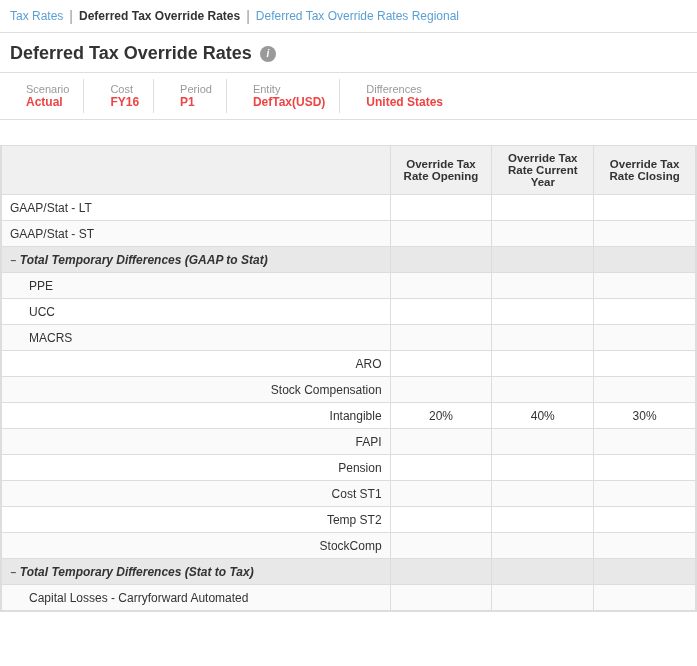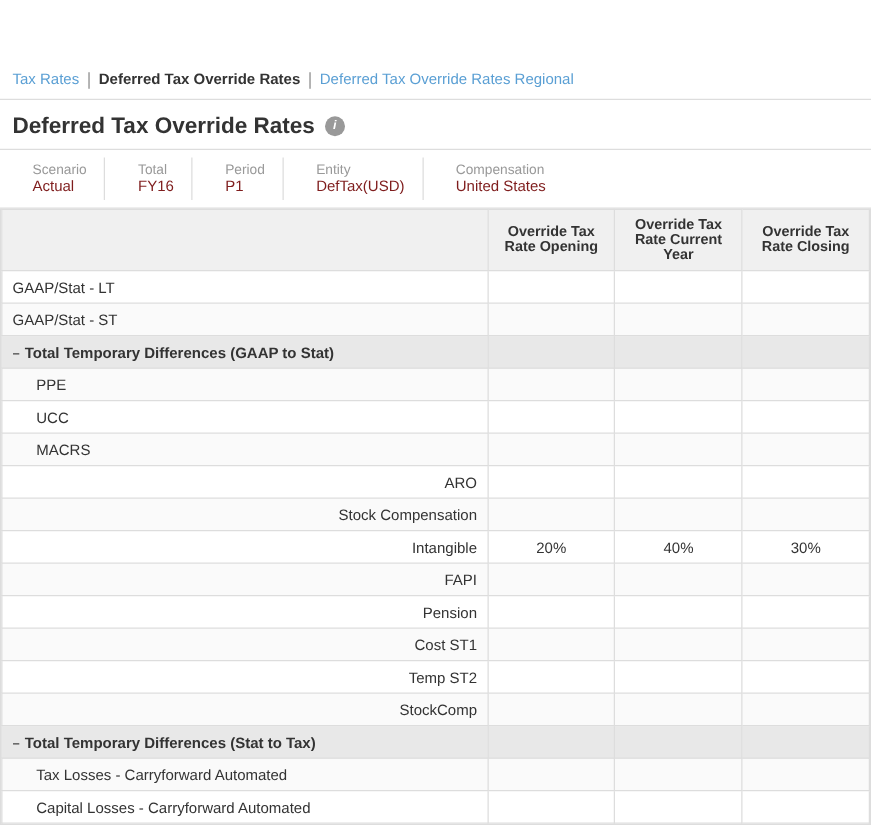--- a/index.html
+++ b/index.html
@@ -13,21 +13,20 @@
 
     
     .top-nav {
       display: flex;
       align-items: center;
       padding: 8px 10px;
       background: #fff;
       border-bottom: 1px solid #ddd;
       gap: 6px;
       font-size: 12px;
-      margin-top: 47px;
     }
     .nav-separator {
       color: #999;
       font-size: 14px;
     }
     .nav-link {
       color: #5a9fd4;
       cursor: pointer;
       text-decoration: none;
     }
@@ -84,30 +83,31 @@
     }
     .filter-item:last-child {
       border-right: none;
     }
     .filter-label {
       color: #999;
       font-size: 11px;
       display: block;
     }
     .filter-value {
-      color: #7f1d1d;
+      color: #ef4444;
       font-size: 12px;
-      font-weight: 400;
+      font-weight: 700;
     }
 
     
     .data-table {
       width: 100%;
       border-collapse: collapse;
       font-size: 12px;
+      margin-top: 25px;
     }
     .data-table thead tr th {
       background: #f0f0f0;
       border: 1px solid #ddd;
       padding: 6px 8px;
       text-align: center;
       font-weight: 600;
       color: #333;
       vertical-align: middle;
       font-size: 11.5px;
@@ -130,20 +130,21 @@
     }
     .data-table tbody tr:nth-child(even) td {
       background: #fafafa;
     }
     .data-table tbody tr:nth-child(odd) td {
       background: #fff;
     }
     .row-section td {
       background: #e8e8e8 !important;
       font-weight: bold;
+      font-style: italic;
     }
     .row-indent-1 td:first-child {
       padding-left: 27px;
     }
     .row-indent-2 td:first-child {
       padding-left: 36px;
       text-align: right;
     }
     .collapse-icon {
       font-size: 10px;
@@ -174,33 +175,33 @@
   <h1 class="page-title">Deferred Tax Override Rates</h1>
   <span class="info-icon">i</span>
 </div>
 
 <div class="filter-bar">
   <div class="filter-item">
     <span class="filter-label">Scenario</span>
     <span class="filter-value">Actual</span>
   </div>
   <div class="filter-item">
-    <span class="filter-label">Total</span>
+    <span class="filter-label">Cost</span>
     <span class="filter-value">FY16</span>
   </div>
   <div class="filter-item">
     <span class="filter-label">Period</span>
     <span class="filter-value">P1</span>
   </div>
   <div class="filter-item">
     <span class="filter-label">Entity</span>
     <span class="filter-value">DefTax(USD)</span>
   </div>
   <div class="filter-item">
-    <span class="filter-label">Compensation</span>
+    <span class="filter-label">Differences</span>
     <span class="filter-value">United States</span>
   </div>
 </div>
 
 <div class="table-wrapper">
   <table class="data-table">
     <thead>
       <tr>
         <th></th>
         <th class="col-header">Override Tax Rate Opening</th>
@@ -293,26 +294,20 @@
           <td class="value-cell"></td>
           <td class="value-cell"></td>
         </tr>
         <tr class="row-section">
           <td><span class="collapse-icon">−</span>Total Temporary Differences (Stat to Tax)</td>
           <td class="value-cell"></td>
           <td class="value-cell"></td>
           <td class="value-cell"></td>
         </tr>
         <tr class="row-indent-1">
-          <td>Tax Losses - Carryforward Automated</td>
-          <td class="value-cell"></td>
-          <td class="value-cell"></td>
-          <td class="value-cell"></td>
-        </tr>
-        <tr class="row-indent-1">
           <td>Capital Losses - Carryforward Automated</td>
           <td class="value-cell"></td>
           <td class="value-cell"></td>
           <td class="value-cell"></td>
         </tr>
       </tbody>
   </table>
 </div>
 
 </body></html>

